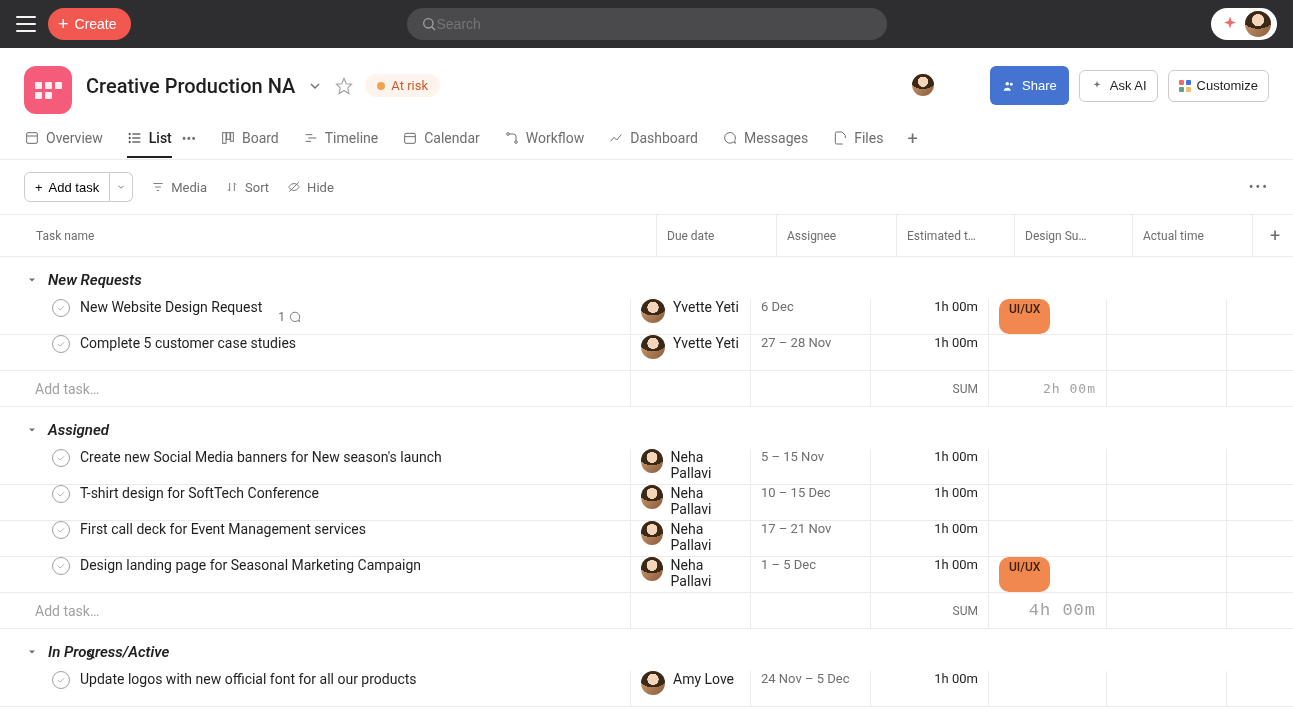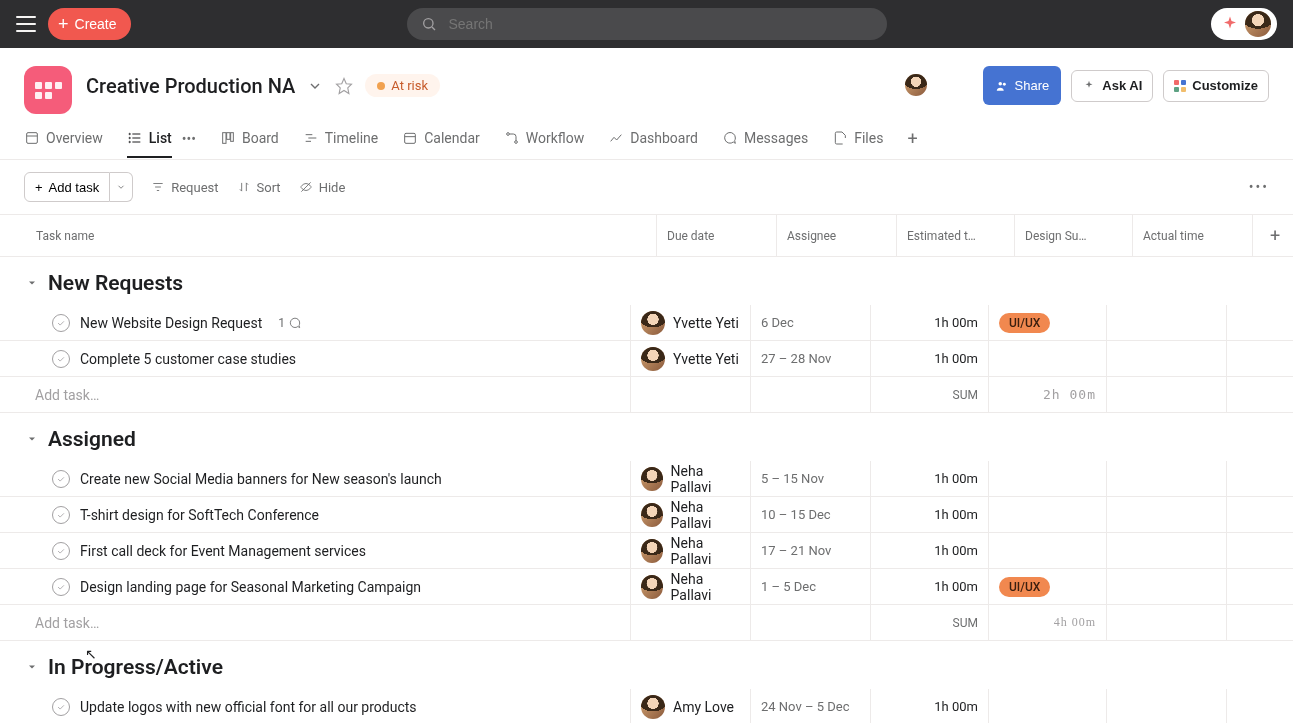--- a/index.html
+++ b/index.html
@@ -4,21 +4,21 @@
 <style>
 * { box-sizing: border-box; margin: 0; padding: 0; }
 body { font-family: -apple-system, BlinkMacSystemFont, "Segoe UI", Roboto, sans-serif; font-size: 14px; color: #1e1f21; background: #fff; width: 1293px; height: 723px; overflow: hidden; }
 
 
 .topbar { height: 48px; background: #2e2e30; display: flex; align-items: center; padding: 0 16px; gap: 12px; position: relative; }
 .hamburger { width: 20px; height: 16px; display:flex; flex-direction:column; justify-content:space-between; cursor:pointer; }
 .hamburger span { height:2px; background:#f5f4f3; border-radius:1px; }
 .create-btn { background:#f1584f; color:#fff; border:none; height:32px; padding:0 14px 0 10px; border-radius:16px; display:flex; align-items:center; gap:6px; font-size:14px; font-weight:500; cursor:pointer; }
 .create-btn .plus { font-size:18px; line-height:1; }
-.searchbox { position:absolute; left:50%; transform:translateX(-50%); width:480px; height:32px; background:#4a4a4c; border-radius:16px; display:flex; align-items:center; padding:0 14px; gap:12px; }
+.searchbox { position:absolute; left:50%; transform:translateX(-50%); width:480px; height:32px; background:#4a4a4c; border-radius:16px; display:flex; align-items:center; padding:0 14px; gap:0; }
 .searchbox svg { width:16px; height:16px; }
 .searchbox input { background:transparent; border:none; outline:none; color:#cfcfcf; font-size:14px; flex:1; }
 .topbar-right { margin-left:auto; display:flex; align-items:center; gap:8px; }
 .user-pill { background:#fff; height:32px; border-radius:16px; padding:0 6px 0 10px; display:flex; align-items:center; gap:6px; }
 .sparkle { width:18px; height:18px; }
 .avatar { width:26px; height:26px; border-radius:50%; background:linear-gradient(135deg,#d4a574,#8b5a3c); display:inline-block; position:relative; overflow:hidden; }
 .avatar::after { content:""; position:absolute; inset:0; background: radial-gradient(circle at 50% 35%, #f4d5b8 0 28%, transparent 29%), radial-gradient(ellipse 60% 40% at 50% 28%, #3a2818 0 100%, transparent); }
 .avatar.small { width:26px; height:26px; }
 .avatar.tiny { width:24px; height:24px; }
 
@@ -31,21 +31,21 @@
 .proj-title { font-size:20px; font-weight:500; }
 .chev-down { width:16px; height:16px; color:#6d6e6f; cursor:pointer; }
 .star { width:18px; height:18px; color:#a2a0a2; cursor:pointer; }
 .status-pill { display:flex; align-items:center; gap:6px; padding:4px 12px; border-radius:14px; background:#fff4ed; font-size:13px; color:#c75b2b; }
 .status-dot { width:8px; height:8px; background:#f1a14f; border-radius:50%; }
 .proj-right { margin-left:auto; display:flex; align-items:center; gap:10px; }
 .avatar-stack { display:flex; }
 .avatar-stack .avatar, .avatar-stack .avatar-ghost { margin-left:-6px; border:2px solid #fff; }
 .avatar-ghost { width:28px; height:28px; border-radius:50%; border:1.5px dashed #c7c4c4; display:inline-block; }
 .share-btn { background:#4573d2; color:#fff; border:none; height:39px; padding:0 12px; border-radius:6px; display:flex; align-items:center; gap:6px; font-size:13px; cursor:pointer; }
-.outline-btn { background:#fff; border:1px solid #cfcbcb; height:32px; padding:0 10px; border-radius:6px; display:flex; align-items:center; gap:6px; font-size:13px; color:#1e1f21; cursor:pointer;font-weight:bold; }
+.outline-btn { background:#fff; border:1px solid #cfcbcb; height:32px; padding:0 10px; border-radius:6px; display:flex; align-items:center; gap:6px; font-size:13px; color:#1e1f21; cursor:pointer; }
 .customize-sq { display:grid; grid-template-columns:5px 5px; gap:2px; }
 .customize-sq span:nth-child(1){ background:#f06a6a;} .customize-sq span:nth-child(2){ background:#4573d2;} .customize-sq span:nth-child(3){ background:#5da283;} .customize-sq span:nth-child(4){ background:#f1bd6c;}
 .customize-sq span{ width:5px; height:5px; border-radius:1px; }
 
 
 .tabs { display:flex; align-items:center; gap:24px; padding:14px 24px 0; border-bottom:1px solid #edeae9; }
 .tab { display:flex; align-items:center; gap:6px; padding-bottom:10px; color:#6d6e6f; font-size:14px; cursor:pointer; border-bottom:2px solid transparent; }
 .tab.active { color:#1e1f21; border-bottom:2px solid #1e1f21; font-weight:500; }
 .tab svg { width:16px; height:16px; }
 .tab-add { color:#6d6e6f; cursor:pointer; padding-bottom:10px; font-size:18px; }
@@ -62,25 +62,25 @@
 .toolbar-more { margin-left:auto; color:#6d6e6f; cursor:pointer; letter-spacing:2px; }
 
 
 .table-wrap { border-top:1px solid #edeae9; }
 .thead, .trow, .sumrow, .addrow { display:grid; grid-template-columns: 630px 120px 120px 118px 118px 120px 45px; align-items:center; }
 .thead { height:42px; color:#6d6e6f; font-size:12px; border-bottom:1px solid #edeae9; padding-left:26px; }
 .thead > div { border-left:1px solid #edeae9; height:100%; display:flex; align-items:center; padding:0 10px; }
 .thead > div:first-child { border-left:none; }
 .thead .addcol { justify-content:center; font-size:18px; cursor:pointer; }
 
-.section-row { display:flex; align-items:center; gap:10px; padding:14px 26px 10px; font-weight:600; font-size:21px; }
+.section-row { display:flex; align-items:center; gap:10px; padding:14px 26px 10px; font-weight:600; font-size:15px;font-style:italic; }
 .collapse-caret { width:12px; height:12px; cursor:pointer; }
 
 .trow { height:36px; border-bottom:1px solid #edeae9; font-size:14px; }
-.trow > div { padding:0 10px; height:100%; display:flex; align-items:center; border-left:1px solid #edeae9; }
+.trow > div { padding:0 10px; height:100%; display:flex; border-left:1px solid #edeae9; }
 .trow > div:first-child { border-left:none; }
 .taskcell { gap:10px; padding-left:52px !important; }
 .check { width:18px; height:18px; border-radius:50%; border:1.5px solid #a2a0a2; display:inline-flex; align-items:center; justify-content:center; flex-shrink:0; cursor:pointer; }
 .check svg { width:10px; height:10px; color:#a2a0a2; }
 .comment-badge { display:flex; align-items:center; gap:3px; color:#6d6e6f; font-size:12px; margin-left:6px; }
 .comment-badge svg { width:14px; height:14px; }
 .assignee { gap:8px; color:#1e1f21; }
 .duedate { color:#6d6e6f; font-size:13px; }
 .est { justify-content:flex-end; color:#1e1f21; font-size:13px; }
 .tag { background:#f1884f; color:#3b1f0f; font-size:12px; padding:3px 10px; border-radius:10px; font-weight:500; }
@@ -259,21 +259,21 @@
           <polyline points="6 9 12 15 18 9"></polyline>
         </svg>
       </button>
   </div>
   <div class="tool-item">
       <svg viewBox="0 0 24 24" fill="none" stroke="currentColor" stroke-width="1.5">
         <polyline points="4 6 20 6"></polyline>
         <polyline points="7 12 17 12"></polyline>
         <polyline points="10 18 14 18"></polyline>
       </svg>
-      <span>Request</span>
+      <span>Media</span>
     </div>
   <div class="tool-item">
       <svg viewBox="0 0 24 24" fill="none" stroke="currentColor" stroke-width="1.5">
         <path d="M8 5v14l-3-3M16 19V5l3 3"></path>
       </svg>
       <span>Sort</span>
     </div>
   <div class="tool-item">
       <svg viewBox="0 0 24 24" fill="none" stroke="currentColor" stroke-width="1.5">
         <path d="M3 12s3.5-6 9-6 9 6 9 6-3.5 6-9 6-9-6-9-6z"></path>
@@ -440,21 +440,21 @@
           <span class="tag">UI/UX</span>
         </div>
       <div></div>
       <div></div>
       </div>
       <div class="addrow">
         <div>Add task…</div>
         <div></div>
         <div></div>
         <div class="sumlbl" style="justify-content:flex-end;color:#6d6e6f;font-size:12px;">SUM</div>
-        <div class="sumval" style="justify-content:flex-end;font-family:Liberation Serif, serif;font-size:12px;letter-spacing:1px;">4h 00m</div>
+        <div class="sumval" style="justify-content:flex-end;font-family:Liberation Mono, monospace;font-size:17px;letter-spacing:1px;">4h 00m</div>
         <div></div>
         <div></div>
       </div>
       <div class="section-row">
         <svg class="collapse-caret" viewBox="0 0 24 24" fill="#6d6e6f">
           <path d="M6 9l6 6 6-6z"></path>
         </svg>
         <span>In Progress/Active</span>
       </div>
       <div class="trow">

